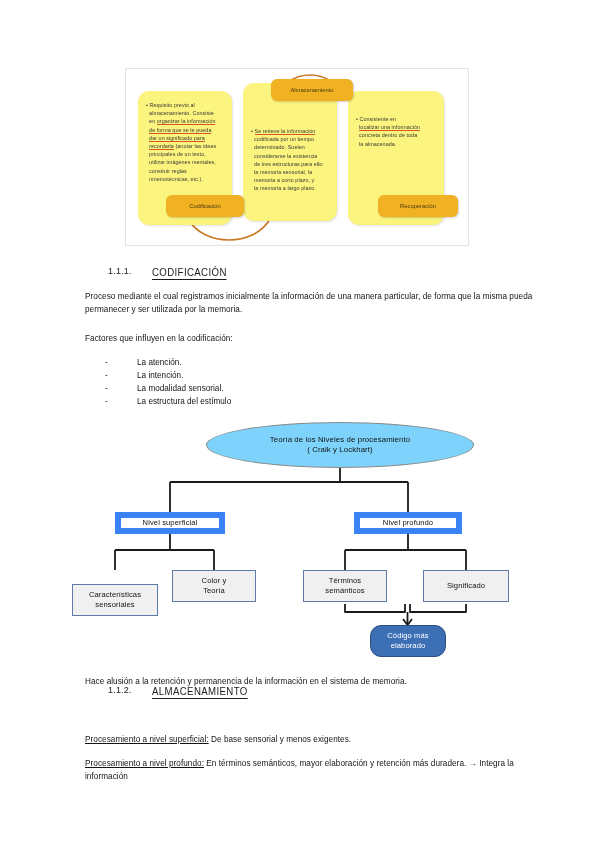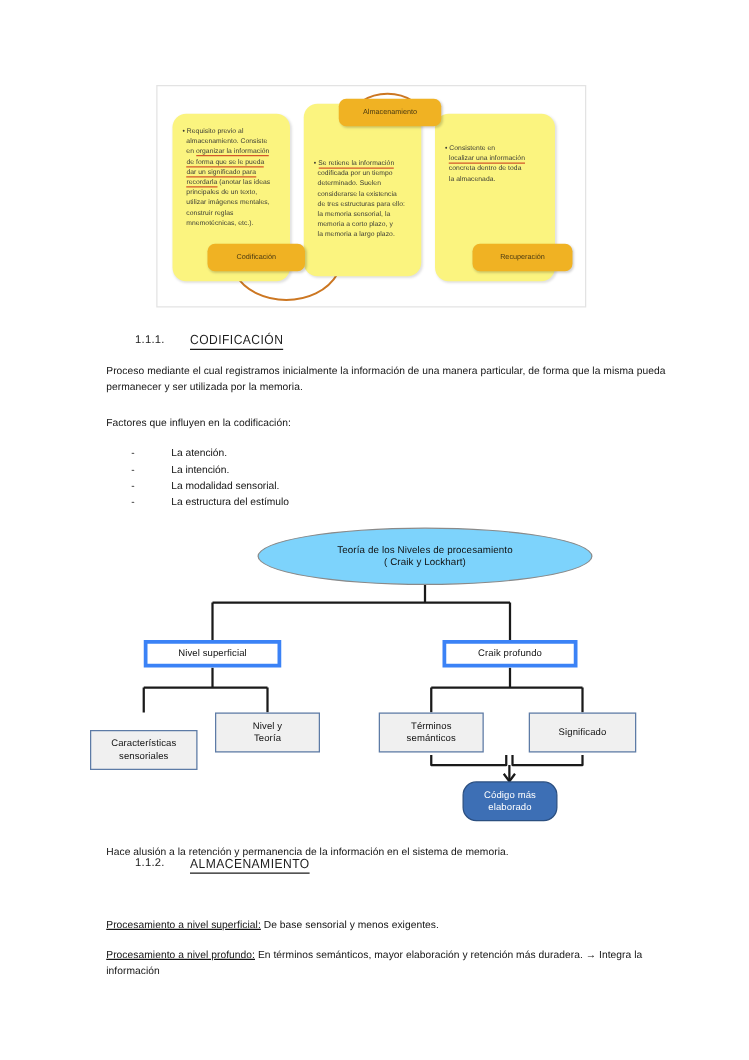--- a/index.html
+++ b/index.html
@@ -95,21 +95,21 @@
     text-align:center;
     font-size:7.6px;
     line-height:10px;
     color:#111;
     letter-spacing:.1px;
   }
   .n-ellipse{
     background:#7dd3fc;border:1px solid #8a8a8a;border-radius:50%;
     font-size:7.8px;
   }
-  .n-white{ background:#ffffff;border:3px solid #3b82f6; }
+  .n-white{ background:#ffffff;border:6px solid #3b82f6; }
   .n-gray{ background:#f0f0f0;border:1px solid #5d7ba6; }
   .n-blue{ background:#3d6fb5;border:1px solid #2b4f80;color:#ffffff; }
 
   #e-root{left:146px;top:2px;width:268px;height:46px;}
   #b-sup{left:55px;top:92px;width:110px;height:22px;}
   #b-pro{left:294px;top:92px;width:108px;height:22px;}
   #b-car{left:12px;top:164px;width:86px;height:32px;}
   #b-col{left:112px;top:150px;width:84px;height:32px;}
   #b-ter{left:243px;top:150px;width:84px;height:32px;}
   #b-sig{left:363px;top:150px;width:86px;height:32px;}
@@ -225,31 +225,31 @@
     </svg>
 
     <div class="node n-ellipse" id="e-root">
       <div>
         <div>Teoría de los Niveles de procesamiento</div>
         <div>( Craik y Lockhart)</div>
       </div>
     </div>
 
     <div class="node n-white" id="b-sup">Nivel superficial</div>
-    <div class="node n-white" id="b-pro">Craik profundo</div>
+    <div class="node n-white" id="b-pro">Nivel profundo</div>
 
     <div class="node n-gray" id="b-car">
       <div>
         <div>Características</div>
         <div>sensoriales</div>
       </div>
     </div>
     <div class="node n-gray" id="b-col">
       <div>
-        <div>Nivel y</div>
+        <div>Color y</div>
         <div>Teoría</div>
       </div>
     </div>
     <div class="node n-gray" id="b-ter">
       <div>
         <div>Términos</div>
         <div>semánticos</div>
       </div>
     </div>
     <div class="node n-gray" id="b-sig">

